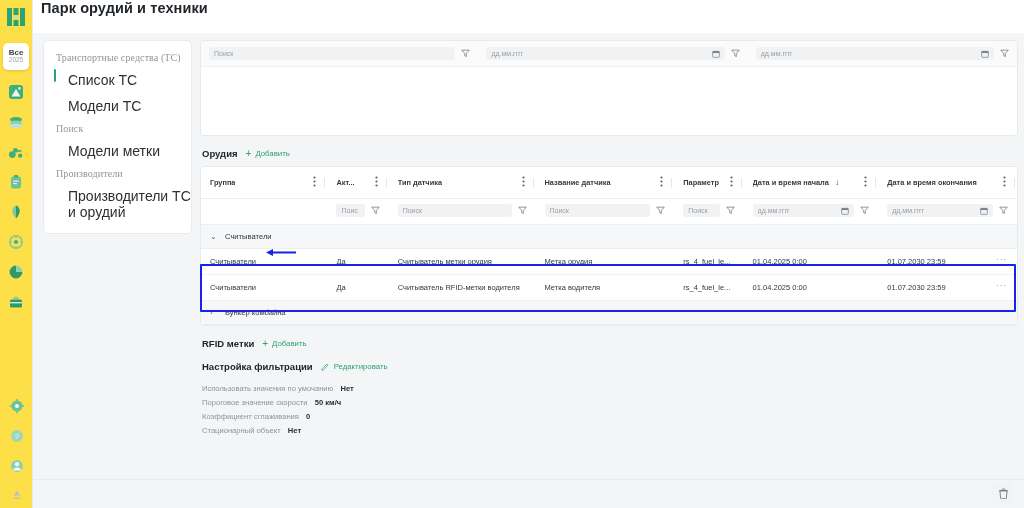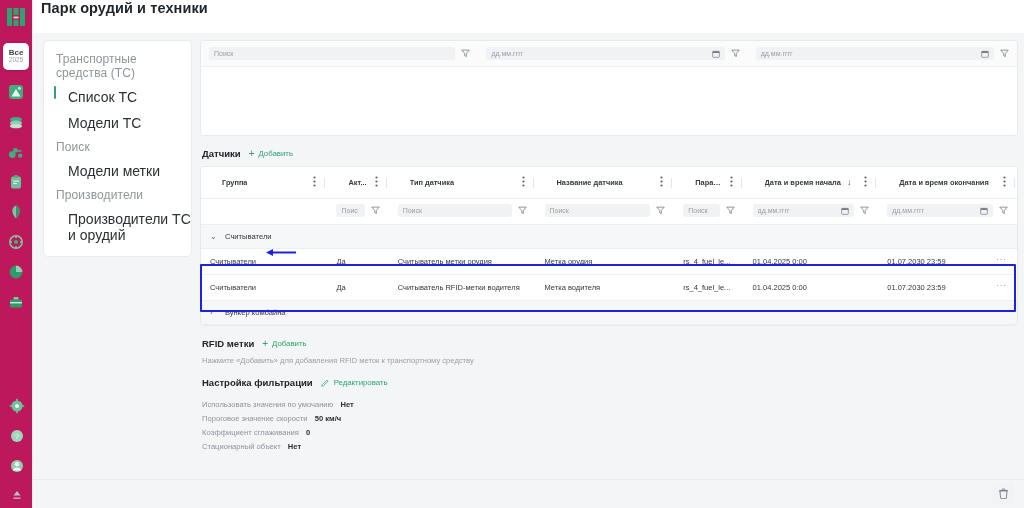--- a/index.html
+++ b/index.html
@@ -7,21 +7,21 @@
     width: 1024px; height: 508px;
     font-family: "Liberation Sans", sans-serif;
     background: #f4f6f8;
     overflow: hidden;
   }
   .app { position: relative; width: 1024px; height: 508px; display: flex; }
 
   
   .rail {
     width: 33px; height: 508px;
-    background: #be185d;
+    background: #fde047;
     border-right: 1px solid #e8eaed;
     display: flex; flex-direction: column; align-items: center;
     flex: 0 0 33px;
     position: relative;
   }
   .logo {
     width: 33px; height: 33px;
     display: flex; align-items: center; justify-content: center;
   }
   .logo-mark { width: 19px; height: 18px; display:block; }
@@ -61,21 +61,21 @@
     min-height: 0;
   }
 
   
   .navcol { flex: 0 0 159px; padding-left: 10px; }
   .navcard {
     background: #fff; border: 1px solid #e9ecef; border-radius: 5px;
     padding: 7px 0 8px 0; width: 149px;
   }
   .nav-group {
-    font-size: 12px; color: #8d959b; padding: 4px 0 4px 12px; letter-spacing: .1px;
+    font-size: 10px; color: #8d959b; padding: 4px 0 4px 12px; letter-spacing: .1px; font-family: Liberation Serif, serif;
   }
   .nav-item {
     font-size: 14px; color: #2b3034; padding: 5px 0 5px 24px;
     position: relative; cursor: pointer;
   }
   .nav-item.active::before {
     content: ""; position: absolute; left: 10px; top: 2px;
     width: 2px; height: 13px; background: #2ea36f; border-radius: 1px;
   }
 
@@ -116,21 +116,21 @@
   
   .sh-row th {
     background: #fff; text-align: left;
     font-size: 7.4px; font-weight: 700; color: #343a3f;
     padding: 9px 0 9px 9px;
     border-bottom: 1px solid #eceef0;
     position: relative;
     white-space: nowrap; overflow: hidden; text-overflow: ellipsis;
   }
   .th-inner { display: flex; align-items: center; gap: 4px; }
-  .th-label { overflow: hidden; text-overflow: ellipsis; white-space: nowrap; margin-left: 12px; }
+  .th-label { overflow: hidden; text-overflow: ellipsis; white-space: nowrap; }
   .kebab { margin-left: auto; margin-right: 4px; flex: 0 0 auto; }
   .vsep { width: 1px; height: 10px; background: #e4e7e9; flex: 0 0 auto; margin-right: 2px; }
   .sortarrow { color: #2b3034; font-size: 8px; margin-left: 2px; }
 
   .sf-row td {
     background: #fff; padding: 5px 9px 7px 9px;
     border-bottom: 1px solid #eceef0;
   }
 
   .grouprow td {
@@ -328,21 +328,21 @@
                   </svg>
                 </div>
               </td>
             </tr>
           </tbody>
             </table>
           <div class="blank-body"></div>
         </div>
 
         <div class="sec-head">
-          <span class="sec-title">Датчики</span>
+          <span class="sec-title">Орудия</span>
           <span class="sec-action">
             <span class="plus">+</span>
             <span>Добавить</span>
           </span>
         </div>
 
         <div class="card">
           <table class="tbl">
             <colgroup>
               <col style="width:15.5%">
@@ -569,21 +569,20 @@
             </table>
         </div>
 
         <div class="sec-head">
           <span class="sec-title">RFID метки</span>
           <span class="sec-action">
             <span class="plus">+</span>
             <span>Добавить</span>
           </span>
         </div>
-        <div class="hint">Нажмите «Добавить» для добавления RFID меток к транспортному средству</div>
 
         <div class="sec-head">
           <span class="sec-title">Настройка фильтрации</span>
           <span class="sec-action">
             <svg width="9" height="9" viewBox="0 0 12 12">
               <path d="M1.5 9l6.3-6.3 1.6 1.6L3.1 10.6l-2 .4z" fill="none" stroke="#2ea36f" stroke-width="1"></path>
             </svg>
             <span>Редактировать</span>
           </span>
         </div>

